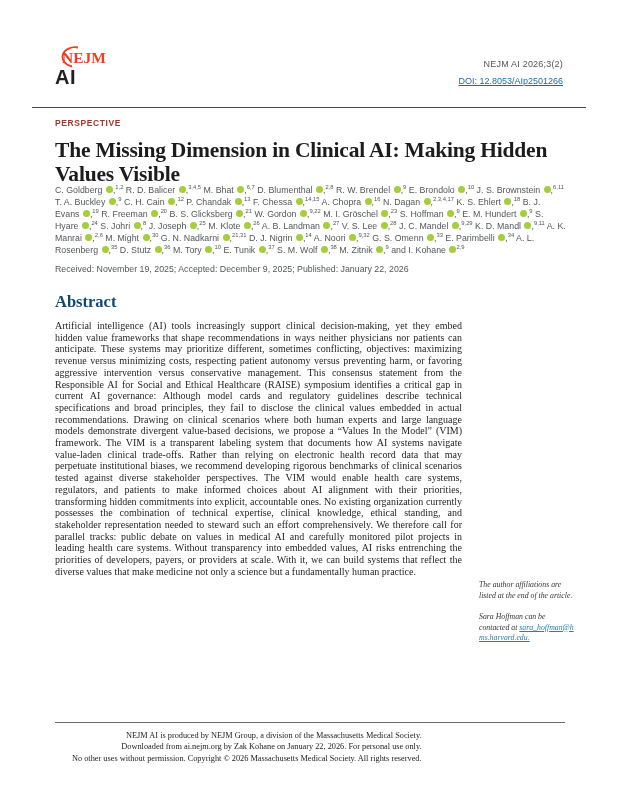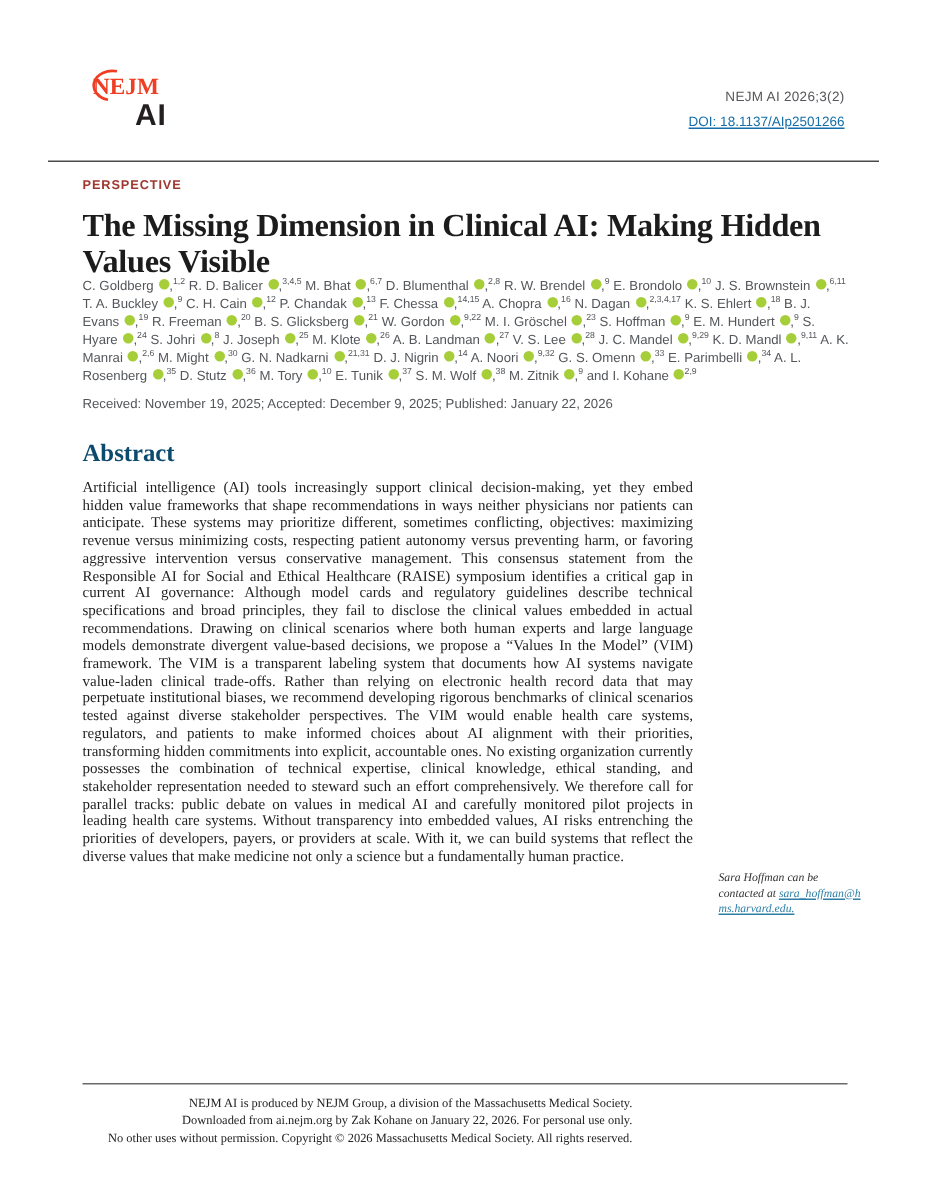--- a/index.html
+++ b/index.html
@@ -4,21 +4,21 @@
 <style>
   html,body{margin:0;padding:0;background:#ffffff;}
   .page{
     position:relative;width:618px;height:800px;margin:4px auto;background:#ffffff;
     font-family:"Liberation Sans",sans-serif;overflow:hidden;
   }
   
   .logo{position:absolute;left:55px;top:42px;width:56px;}
   .logo-nejm svg{display:block;}
   .logo-ai{
-    text-align:right;font-family:"Liberation Sans",sans-serif;font-weight:bold;
+    text-align:left;font-family:"Liberation Sans",sans-serif;font-weight:bold;
     font-size:20px;line-height:20px;color:#231f20;margin-top:-2px;letter-spacing:0.5px;
   }
   .head-right{position:absolute;right:55px;top:55px;text-align:right;}
   .citation{font-size:9px;color:#55565a;letter-spacing:0.2px;}
   .doi{display:inline-block;margin-top:7px;font-size:9px;color:#156ea9;text-decoration:underline;cursor:pointer;}
   .rule-top{position:absolute;left:32px;right:32px;top:103px;border-top:1.2px solid #4a4a4a;}
   
   .kicker{position:absolute;left:55px;top:114px;font-size:8.5px;font-weight:bold;
     letter-spacing:0.6px;color:#a03830;}
   .title{
@@ -75,37 +75,38 @@
       <svg width="56" height="23" viewBox="0 0 56 23">
         <path d="M 23 1.5 A 11.5 9 0 1 0 17 20.5" fill="none" stroke="#ef3e23" stroke-width="1.8"></path>
         <text x="7" y="16.5" font-family="Liberation Serif, DejaVu Serif, serif" font-weight="bold" font-size="15.5" fill="#ef3e23">NEJM</text>
       </svg>
     </div>
     <div class="logo-ai">AI</div>
   </div>
 
   <div class="head-right">
     <div class="citation">NEJM AI 2026;3(2)</div>
-    <a class="doi">DOI: 18.1137/AIp2501266</a>
+    <a class="doi">DOI: 12.8053/AIp2501266</a>
   </div>
 
   <div class="rule-top"></div>
 
   <div class="kicker">PERSPECTIVE</div>
   <h1 class="title">The Missing Dimension in Clinical AI: Making Hidden
 Values Visible</h1>
 
   <div class="authors"><span><span>C. Goldberg</span>&nbsp;<span class="orcid"></span>,<sup>1,2</sup> </span><span><span>R. D. Balicer</span>&nbsp;<span class="orcid"></span>,<sup>3,4,5</sup> </span><span><span>M. Bhat</span>&nbsp;<span class="orcid"></span>,<sup>6,7</sup> </span><span><span>D. Blumenthal</span>&nbsp;<span class="orcid"></span>,<sup>2,8</sup> </span><span><span>R. W. Brendel</span>&nbsp;<span class="orcid"></span>,<sup>9</sup> </span><span><span>E. Brondolo</span>&nbsp;<span class="orcid"></span>,<sup>10</sup> </span><span><span>J. S. Brownstein</span>&nbsp;<span class="orcid"></span>,<sup>6,11</sup> </span><span><span>T. A. Buckley</span>&nbsp;<span class="orcid"></span>,<sup>9</sup> </span><span><span>C. H. Cain</span>&nbsp;<span class="orcid"></span>,<sup>12</sup> </span><span><span>P. Chandak</span>&nbsp;<span class="orcid"></span>,<sup>13</sup> </span><span><span>F. Chessa</span>&nbsp;<span class="orcid"></span>,<sup>14,15</sup> </span><span><span>A. Chopra</span>&nbsp;<span class="orcid"></span>,<sup>16</sup> </span><span><span>N. Dagan</span>&nbsp;<span class="orcid"></span>,<sup>2,3,4,17</sup> </span><span><span>K. S. Ehlert</span>&nbsp;<span class="orcid"></span>,<sup>18</sup> </span><span><span>B. J. Evans</span>&nbsp;<span class="orcid"></span>,<sup>19</sup> </span><span><span>R. Freeman</span>&nbsp;<span class="orcid"></span>,<sup>20</sup> </span><span><span>B. S. Glicksberg</span>&nbsp;<span class="orcid"></span>,<sup>21</sup> </span><span><span>W. Gordon</span>&nbsp;<span class="orcid"></span>,<sup>9,22</sup> </span><span><span>M. I. Gröschel</span>&nbsp;<span class="orcid"></span>,<sup>23</sup> </span><span><span>S. Hoffman</span>&nbsp;<span class="orcid"></span>,<sup>9</sup> </span><span><span>E. M. Hundert</span>&nbsp;<span class="orcid"></span>,<sup>9</sup> </span><span><span>S. Hyare</span>&nbsp;<span class="orcid"></span>,<sup>24</sup> </span><span><span>S. Johri</span>&nbsp;<span class="orcid"></span>,<sup>8</sup> </span><span><span>J. Joseph</span>&nbsp;<span class="orcid"></span>,<sup>25</sup> </span><span><span>M. Klote</span>&nbsp;<span class="orcid"></span>,<sup>26</sup> </span><span><span>A. B. Landman</span>&nbsp;<span class="orcid"></span>,<sup>27</sup> </span><span><span>V. S. Lee</span>&nbsp;<span class="orcid"></span>,<sup>28</sup> </span><span><span>J. C. Mandel</span>&nbsp;<span class="orcid"></span>,<sup>9,29</sup> </span><span><span>K. D. Mandl</span>&nbsp;<span class="orcid"></span>,<sup>9,11</sup> </span><span><span>A. K. Manrai</span>&nbsp;<span class="orcid"></span>,<sup>2,6</sup> </span><span><span>M. Might</span>&nbsp;<span class="orcid"></span>,<sup>30</sup> </span><span><span>G. N. Nadkarni</span>&nbsp;<span class="orcid"></span>,<sup>21,31</sup> </span><span><span>D. J. Nigrin</span>&nbsp;<span class="orcid"></span>,<sup>14</sup> </span><span><span>A. Noori</span>&nbsp;<span class="orcid"></span>,<sup>9,32</sup> </span><span><span>G. S. Omenn</span>&nbsp;<span class="orcid"></span>,<sup>33</sup> </span><span><span>E. Parimbelli</span>&nbsp;<span class="orcid"></span>,<sup>34</sup> </span><span><span>A. L. Rosenberg</span>&nbsp;<span class="orcid"></span>,<sup>35</sup> </span><span><span>D. Stutz</span>&nbsp;<span class="orcid"></span>,<sup>36</sup> </span><span><span>M. Tory</span>&nbsp;<span class="orcid"></span>,<sup>10</sup> </span><span><span>E. Tunik</span>&nbsp;<span class="orcid"></span>,<sup>37</sup> </span><span><span>S. M. Wolf</span>&nbsp;<span class="orcid"></span>,<sup>38</sup> </span><span><span>M. Zitnik</span>&nbsp;<span class="orcid"></span>,<sup>9</sup> </span><span>and <span>I. Kohane</span>&nbsp;<span class="orcid"></span><sup>2,9</sup> </span></div>
 
   <div class="received">Received: November 19, 2025; Accepted: December 9, 2025; Published: January 22, 2026</div>
 
   <div class="abstract-h">Abstract</div>
   <div class="abstract-body">Artificial intelligence (AI) tools increasingly support clinical decision-making, yet they embed hidden value frameworks that shape recommendations in ways neither physicians nor patients can anticipate. These systems may prioritize different, sometimes conflicting, objectives: maximizing revenue versus minimizing costs, respecting patient autonomy versus preventing harm, or favoring aggressive intervention versus conservative management. This consensus statement from the Responsible AI for Social and Ethical Healthcare (RAISE) symposium identifies a critical gap in current AI governance: Although model cards and regulatory guidelines describe technical specifications and broad principles, they fail to disclose the clinical values embedded in actual recommendations. Drawing on clinical scenarios where both human experts and large language models demonstrate divergent value-based decisions, we propose a “Values In the Model” (VIM) framework. The VIM is a transparent labeling system that documents how AI systems navigate value-laden clinical trade-offs. Rather than relying on electronic health record data that may perpetuate institutional biases, we recommend developing rigorous benchmarks of clinical scenarios tested against diverse stakeholder perspectives. The VIM would enable health care systems, regulators, and patients to make informed choices about AI alignment with their priorities, transforming hidden commitments into explicit, accountable ones. No existing organization currently possesses the combination of technical expertise, clinical knowledge, ethical standing, and stakeholder representation needed to steward such an effort comprehensively. We therefore call for parallel tracks: public debate on values in medical AI and carefully monitored pilot projects in leading health care systems. Without transparency into embedded values, AI risks entrenching the priorities of developers, payers, or providers at scale. With it, we can build systems that reflect the diverse values that make medicine not only a science but a fundamentally human practice.</div>
 
   <div class="margin-notes">
+    <p>The author affiliations are listed at the end of the article.</p>
     <p><span>Sara Hoffman can be contacted at </span><a class="email-link">sara_hoffman@hms.harvard.edu.</a></p>
   </div>
 
   <div class="rule-bottom"></div>
   <div class="footer">
       <div>NEJM AI is produced by NEJM Group, a division of the Massachusetts Medical Society.</div>
       <div>Downloaded from ai.nejm.org by Zak Kohane on January 22, 2026. For personal use only.</div>
       <div>No other uses without permission. Copyright © 2026 Massachusetts Medical Society. All rights reserved.</div>
     </div>
 

